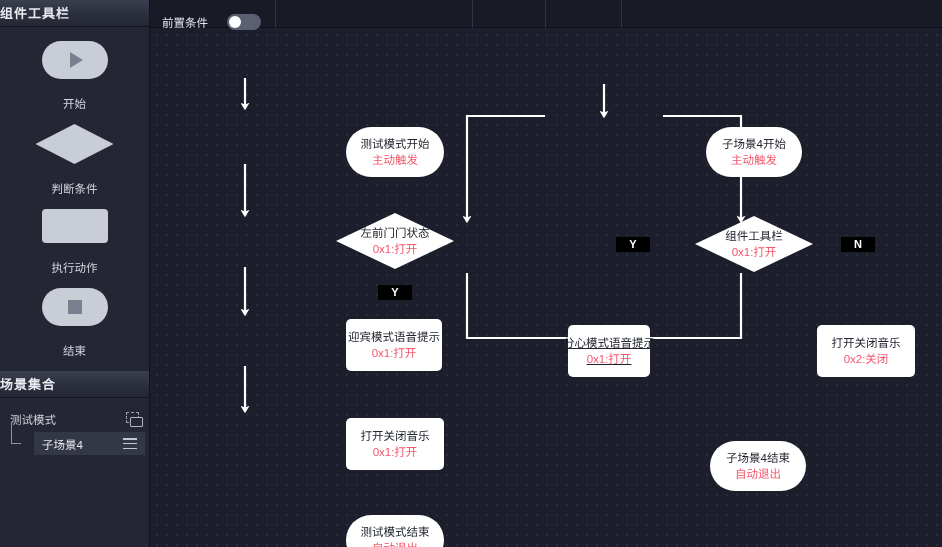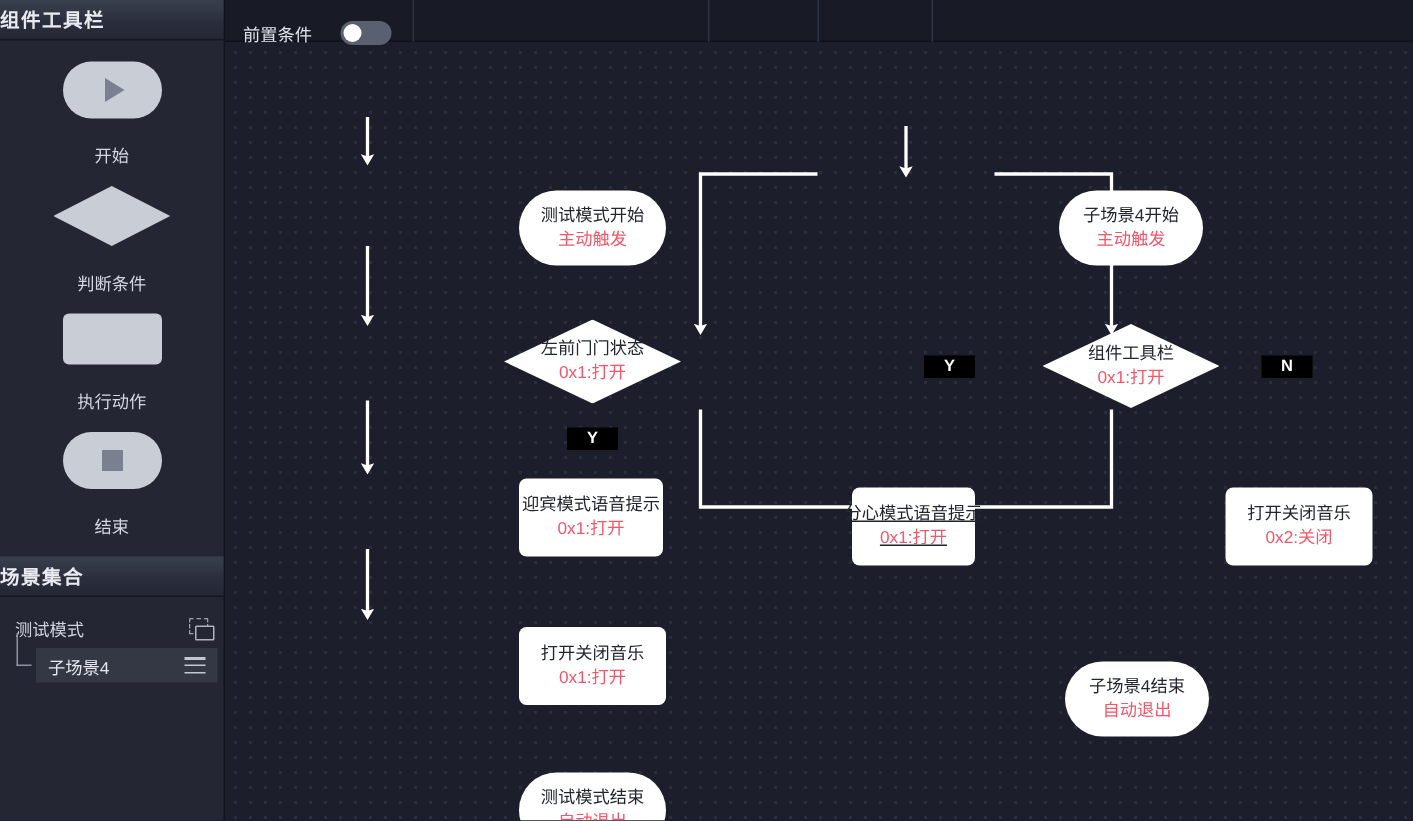--- a/index.html
+++ b/index.html
@@ -136,21 +136,21 @@
     position: absolute;
     left: 4px; top: 5px;
     width: 11px; height: 8px;
     border: 1px solid #aeb4c2;
     background: #242733;
     border-radius: 1px;
   }
 
   .tree-child-wrap {
     position: relative;
-    padding-left: 24px;
+    padding-left: 34px;
     margin-top: 2px;
   }
   .tree-elbow {
     position: absolute;
     left: 11px; top: -10px;
     width: 10px; height: 22px;
     border-left: 1px solid #8d93a2;
     border-bottom: 1px solid #8d93a2;
   }
   .tree-child {

